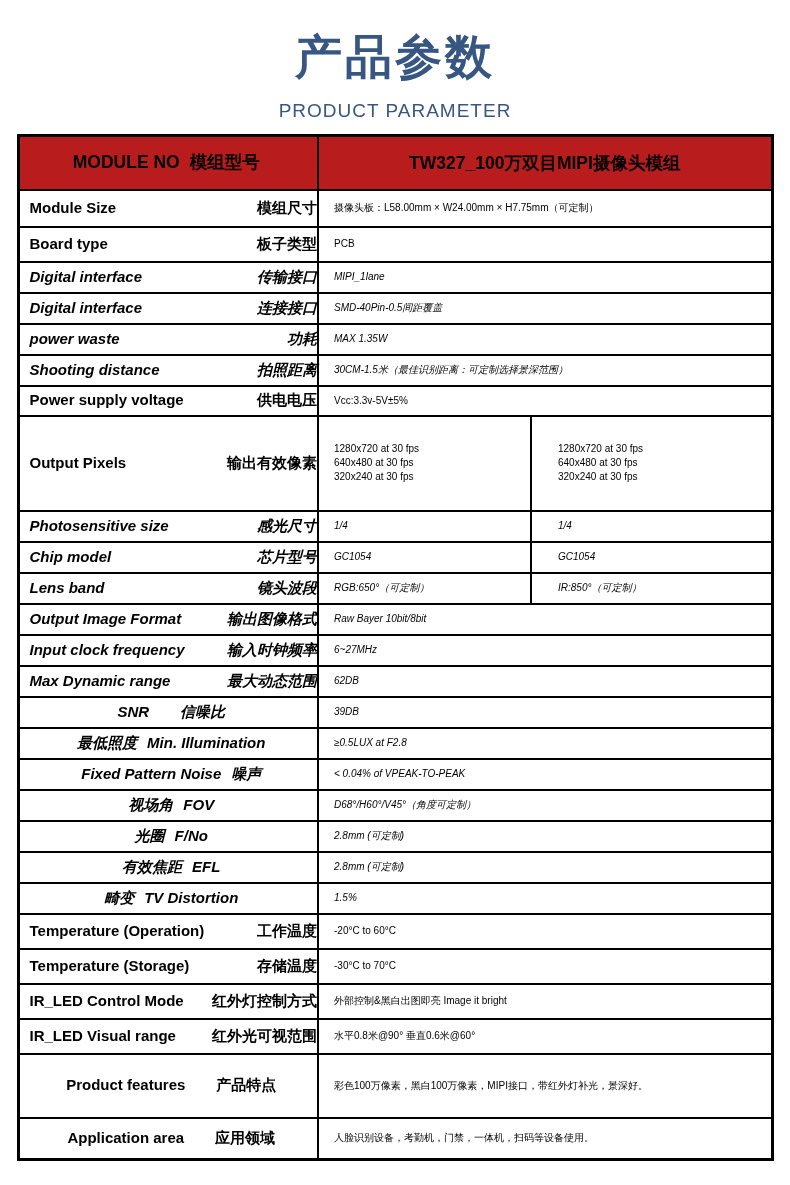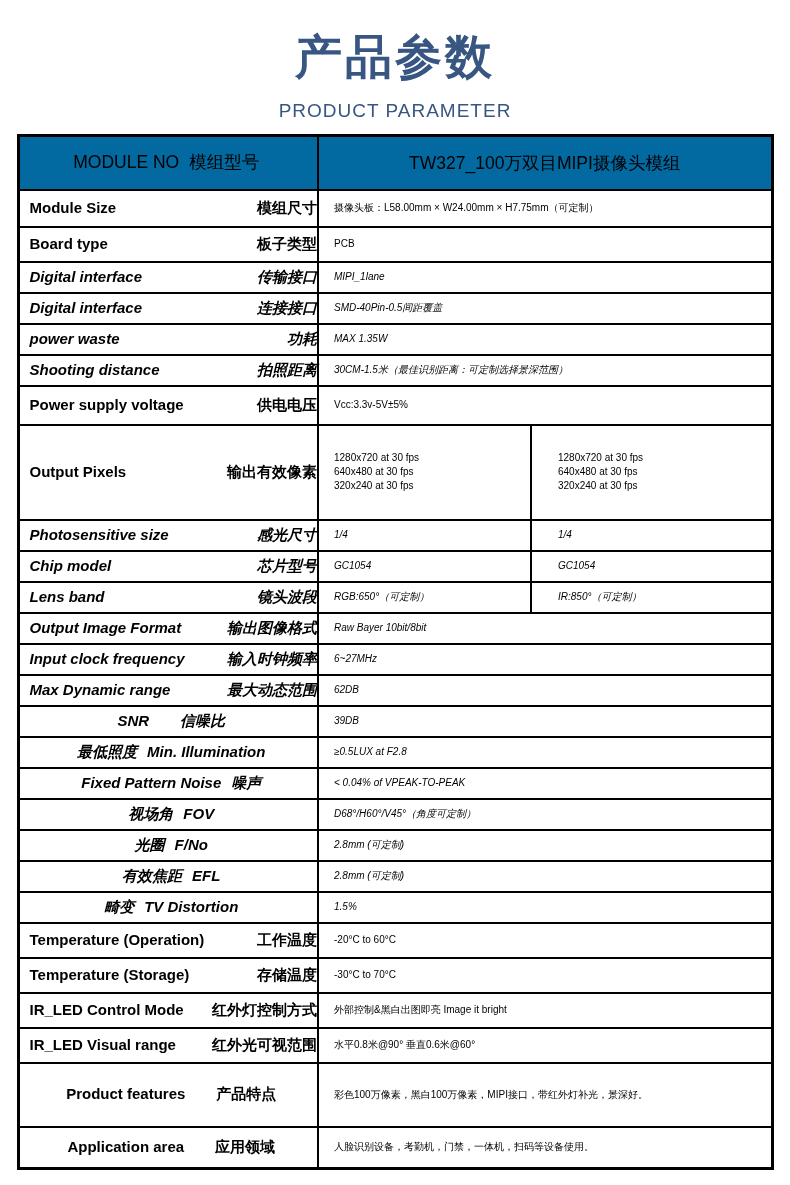--- a/index.html
+++ b/index.html
@@ -37,23 +37,23 @@
     margin: 0 auto;
     border-collapse: collapse;
     table-layout: fixed;
     border: 3px solid #000;
   }
   table.spec th, table.spec td {
     border: 2px solid #000;
     vertical-align: middle;
   }
   th.head-label, th.head-value {
-    background: #0369a1;
+    background: #b91c1c;
     font-size: 17.5px;
-    font-weight: normal;
+    font-weight: bold;
     height: 54px;
     padding: 4px 8px;
   }
   th.head-value { text-align: center; }
 
   .label-cell { font-weight: bold; padding: 4px 0 4px 10px; font-size: 15px; }
   .lab { display: flex; align-items: center; line-height: 1.25; }
   .lab.spread { justify-content: space-between; }
   .lab.center { justify-content: center; gap: 10px; padding-right: 4px; }
   .lab.center.gap-lg { gap: 31px; }
@@ -64,21 +64,21 @@
     font-size: 10px;
     white-space: pre-line;
     line-height: 1.4;
     text-align: left;
   }
   .value-cell.v2 { padding-left: 26px; }
 
   tr.rr    { height: 31px; font-style: italic; }
   tr.rh35  { height: 35px; }
   tr.rh37  { height: 37px; }
-  tr.rh38  { height: 39px; }
+  tr.rh38  { height: 30px; }
   tr.rh42  { height: 42px; }
   tr.rh64  { height: 64px; }
   tr.rh95  { height: 95px; }
 </style>
 </head>
 <body>
 
 <div class="page">
 
   <div class="title-block">

